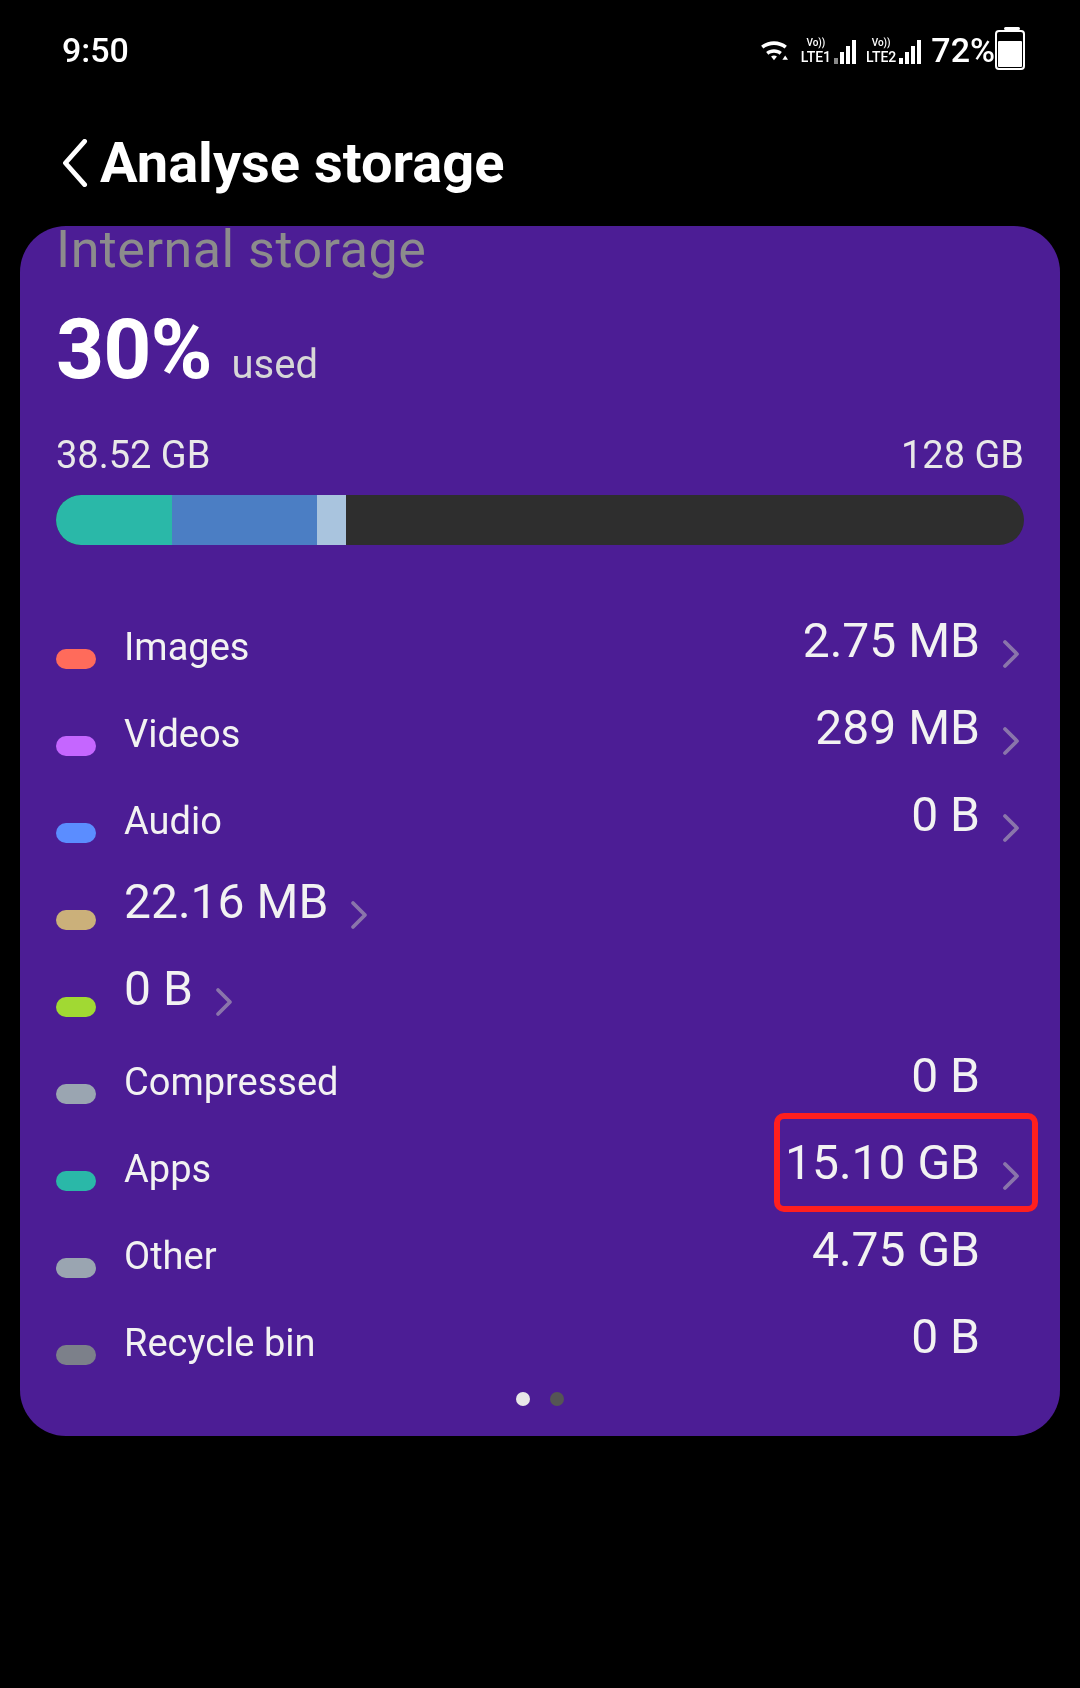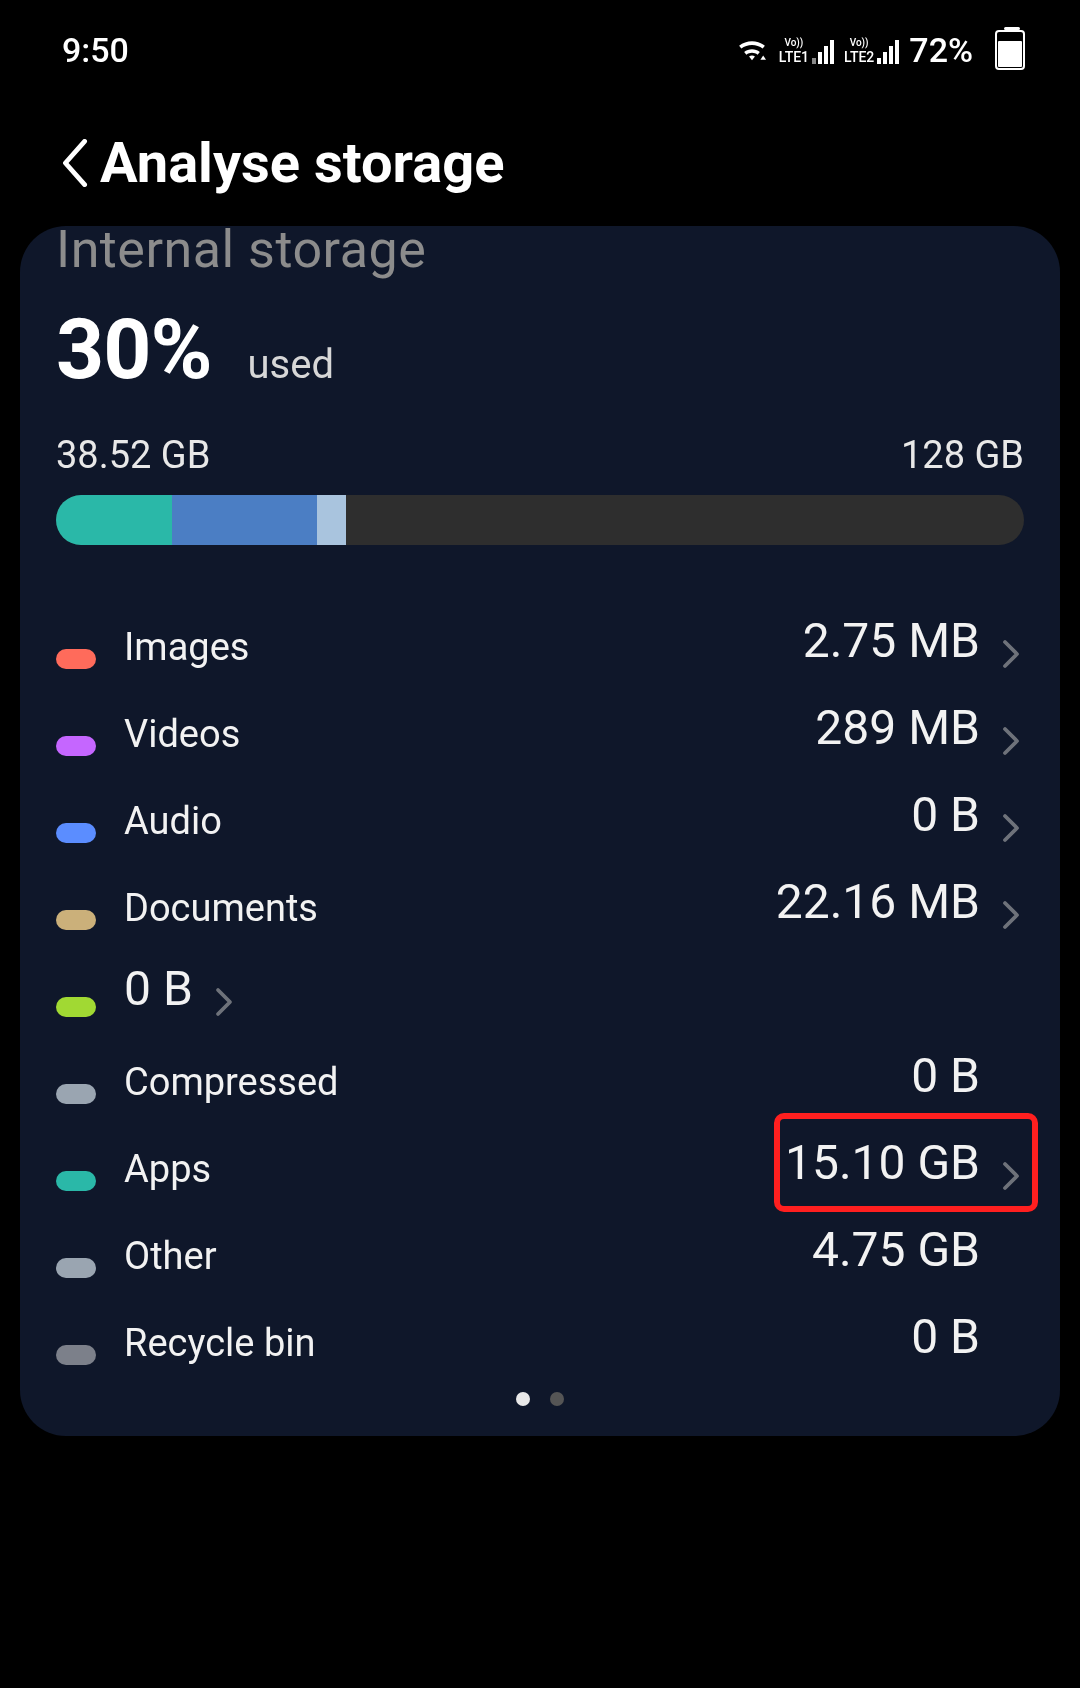--- a/index.html
+++ b/index.html
@@ -18,59 +18,59 @@
       align-items: flex-end;
       justify-content: space-between;
       padding: 0 55px 0 62px;
       font-size: 34px;
       font-weight: 500;
     }
     .status-right { display: flex; align-items: center; gap: 10px; }
     .wifi, .signal { display: inline-flex; }
     .lte-block { display: inline-flex; align-items: flex-end; gap: 3px; }
     .lte-text { font-size: 14px; line-height: 14px; display: flex; flex-direction: column; align-items: center; }
-    .batt-wrap { display: inline-flex; align-items: center; gap: 22px; }
+    .batt-wrap { display: inline-flex; align-items: center; gap: 0; }
     .battery-icon {
       width: 30px; height: 40px; border: 2px solid #fff; border-radius: 4px;
       position: relative; display: inline-block;
     }
     .battery-icon::before { content:""; position:absolute; top:-5px; left:7px; width:16px; height:3px; background:#fff; border-radius:2px;}
     .battery-fill { position:absolute; bottom:1px; left:1px; right:1px; height:72%; background:#fff; border-radius:1px; }
 
     
     .header {
       display:flex; align-items:center; 
       padding: 60px 50px 40px 50px;
     }
     .back-btn { width:50px; height:60px; display:flex; align-items:center; justify-content:center; }
     .page-title { font-size: 56px; font-weight: 700; }
 
     
     .card {
       margin: 0 20px;
-      background: #0f172a;
+      background: #4c1d95;
       border-radius: 46px 46px 46px 46px;
       padding: 0 36px 30px 36px;
       position: relative;
     }
     .storage-heading {
       color: #8c8c8c;
       font-size: 52px;
       font-weight: 400;
       letter-spacing: 0.5px;
       padding-top: 0;
       margin-top: -10px;
       
       line-height: 72px;
       height: 60px;
       overflow: hidden;
       display: flex;
       align-items: flex-end;
     }
-    .used-row { display:flex; align-items:baseline; gap:36px; margin-top: 14px; }
+    .used-row { display:flex; align-items:baseline; gap:20px; margin-top: 14px; }
     .used-percent { font-size: 84px; font-weight: 700; letter-spacing: -1px; }
     .used-label { font-size: 40px; color:#d7d7d7; font-weight: 400; }
 
     .amount-row { display:flex; justify-content:space-between; margin-top: 34px; font-size: 38px; color:#e8e8e8;}
     .bar {
       margin-top: 18px;
       height: 50px;
       width: 100%;
       background:#2e2e2e;
       border-radius: 26px;
@@ -217,21 +217,20 @@
         <span class="cat-name">Audio</span>
         <span class="cat-size">0 B</span>
         <span class="chev">
           <svg width="18" height="30" viewBox="0 0 12 20">
             <path d="M2 2 L10 10 L2 18" stroke="#bdbdbd" stroke-width="2.5" fill="none" stroke-linecap="round" stroke-linejoin="round"></path>
           </svg>
         </span>
       </div>
       <div class="cat-row">
         <span class="cat-dot" style="background: rgb(203, 176, 122);"></span>
-        <span class="cat-name">Documents</span>
         <span class="cat-size">22.16 MB</span>
         <span class="chev">
           <svg width="18" height="30" viewBox="0 0 12 20">
             <path d="M2 2 L10 10 L2 18" stroke="#bdbdbd" stroke-width="2.5" fill="none" stroke-linecap="round" stroke-linejoin="round"></path>
           </svg>
         </span>
       </div>
       <div class="cat-row">
         <span class="cat-dot" style="background: rgb(161, 217, 51);"></span>
         <span class="cat-size">0 B</span>

